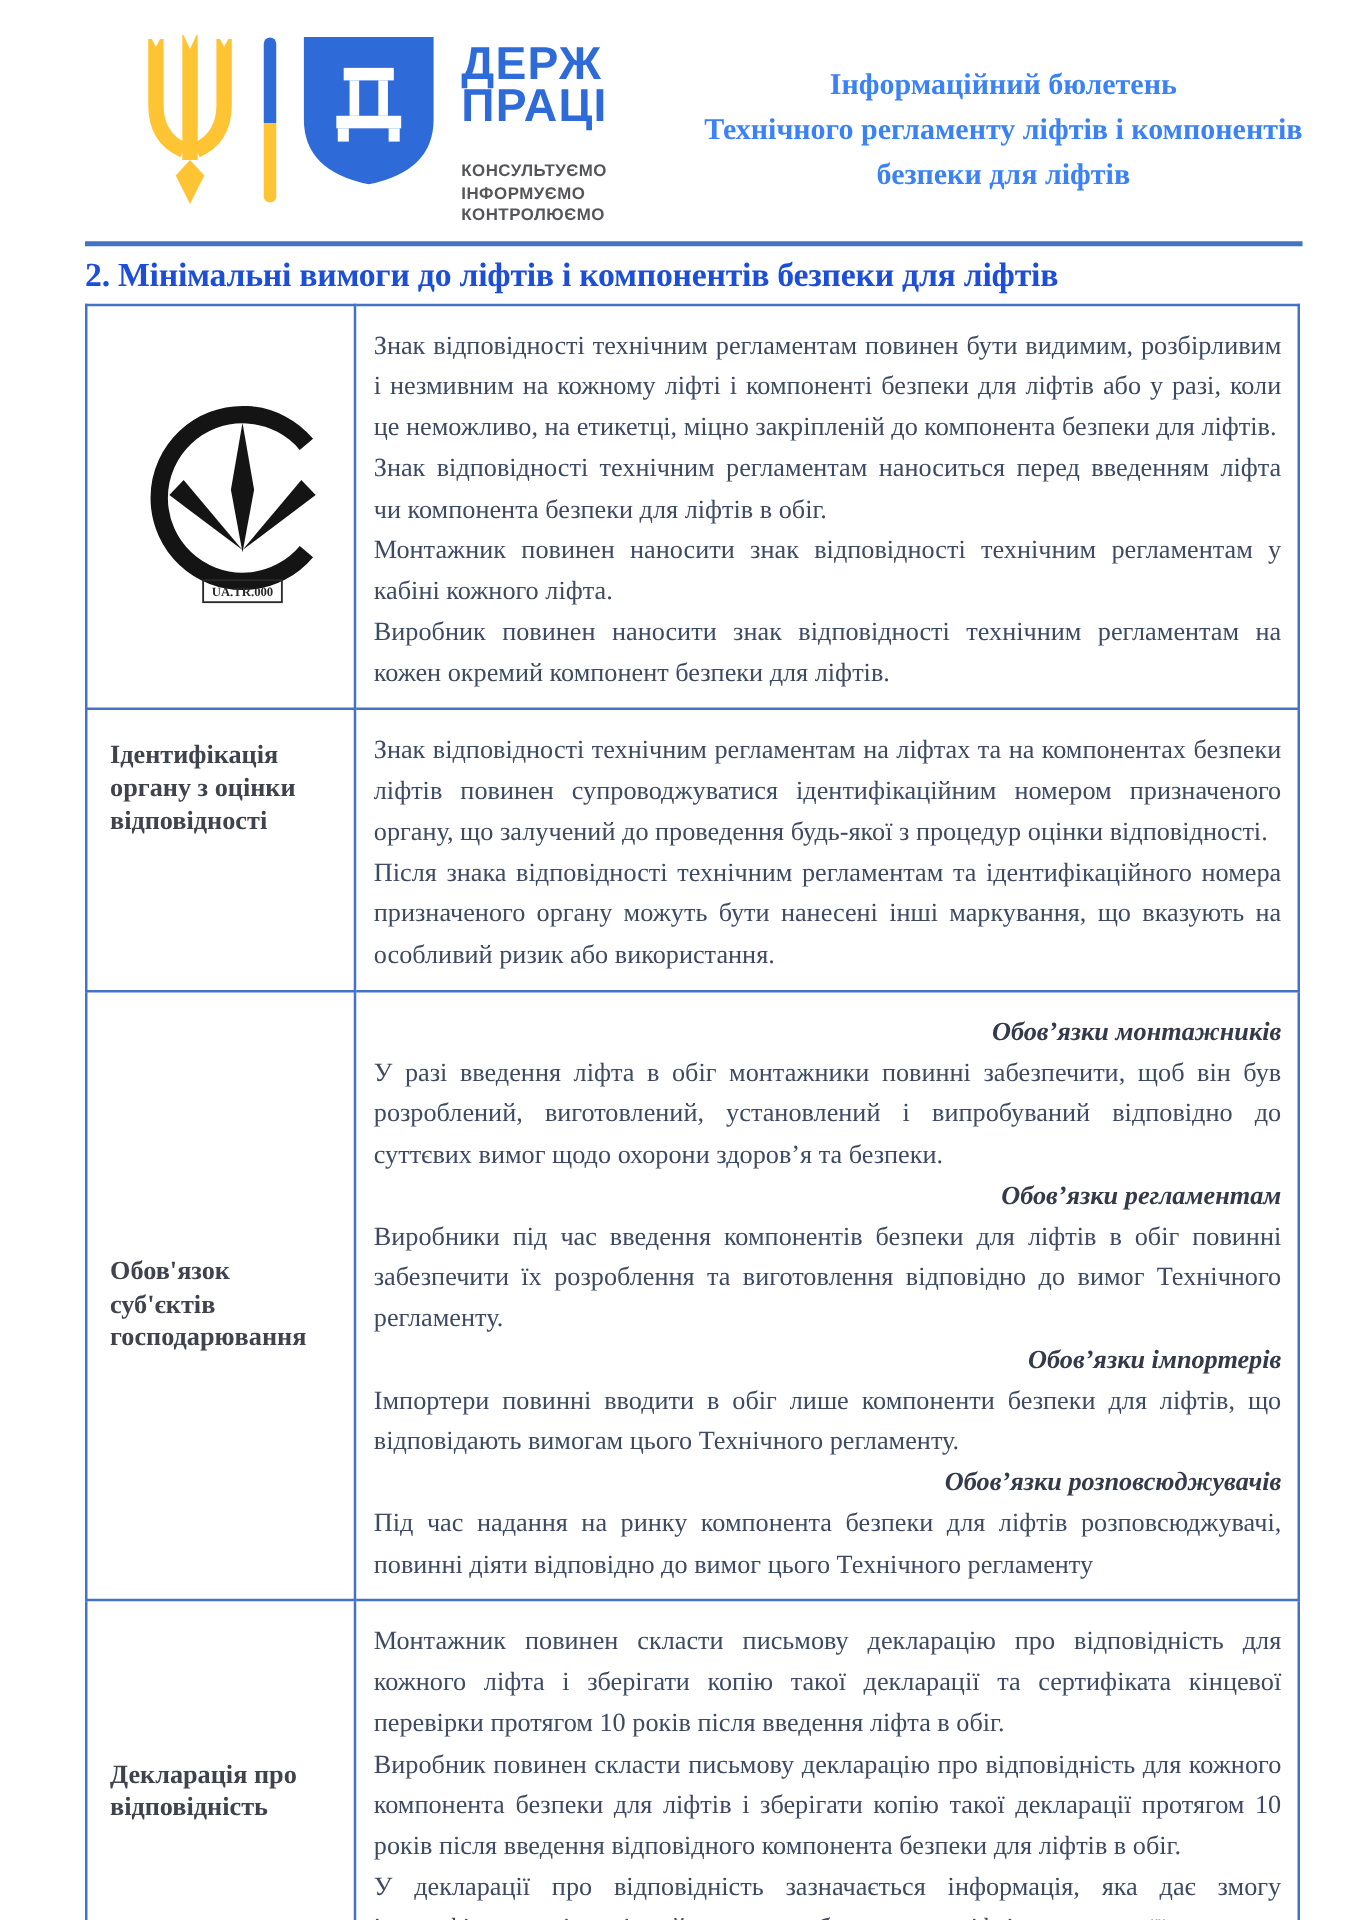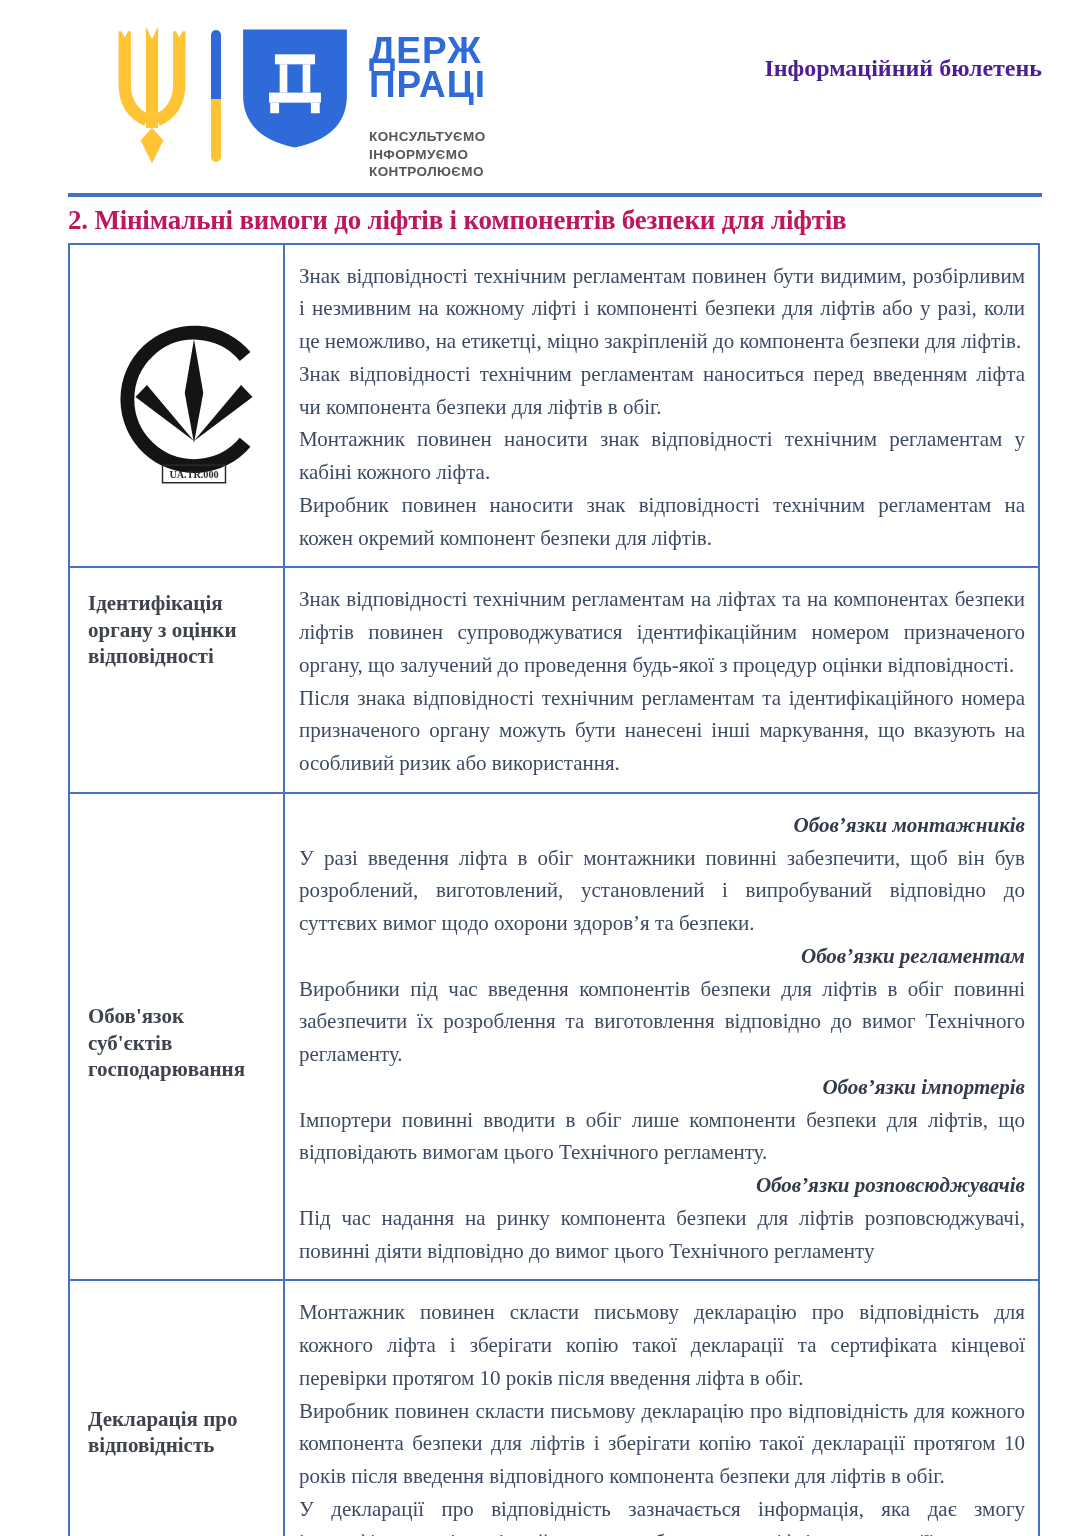--- a/index.html
+++ b/index.html
@@ -10,24 +10,24 @@
     position:relative;overflow:hidden;
   }
   
   .hdr{display:flex;justify-content:space-between;align-items:flex-start;gap:24px;}
   .logo{display:flex;align-items:flex-start;gap:15px;margin-left:40px;}
   .logo-bar{width:10px;height:132px;margin-top:4px;border-radius:5px;
     background:linear-gradient(to bottom,#2E6BD9 0 52%,#FFC433 52% 100%);}
   .logo-text{margin-top:8px;font-family:"Liberation Sans",sans-serif;}
   .wordmark{color:#2E6BD9;font-weight:800;font-size:37px;line-height:.92;letter-spacing:1px;}
   .taglines{margin-top:26px;color:#55565A;font-weight:700;font-size:13.5px;line-height:1.3;letter-spacing:.4px;}
-  .hdr-title{margin-top:24px;text-align:center;font-weight:700;font-size:24px;line-height:1.5;color:#4c1d95;}
+  .hdr-title{margin-top:24px;text-align:center;font-weight:700;font-size:24px;line-height:1.5;color:#3b82f6;}
   .rule-top{height:4px;background:#4472C4;margin-top:12px;}
   
-  .section-heading{margin:8px 0 7px;font-size:27px;font-weight:700;color:#be185d;letter-spacing:-.2px;}
+  .section-heading{margin:8px 0 7px;font-size:27px;font-weight:700;color:#1d4ed8;letter-spacing:-.2px;}
   
   table.req{border-collapse:collapse;width:972px;table-layout:fixed;}
   table.req td{border:2px solid #4472C4;vertical-align:top;box-sizing:border-box;}
   col.c1{width:215px;}
   .cell-label{padding:22px 10px 10px 18px;font-weight:700;font-size:21px;line-height:1.25;color:#3E434E;}
   .v-mid{vertical-align:middle !important;}
   .cell-body{padding:15px 13px 12px 14px;color:#3D4A63;font-size:21px;line-height:1.56;text-align:justify;}
   .cell-body p{margin:0;}
   .duty-title{font-weight:700;font-style:italic;color:#333A4A;text-align:right;}
   .cell-mark{text-align:right;vertical-align:middle !important;}
@@ -70,20 +70,22 @@
         </div>
         <div class="taglines">
           <div>КОНСУЛЬТУЄМО</div>
           <div>ІНФОРМУЄМО</div>
           <div>КОНТРОЛЮЄМО</div>
         </div>
       </div>
     </div>
     <div class="hdr-title">
       <div>Інформаційний бюлетень</div>
+      <div>Технічного регламенту ліфтів і компонентів</div>
+      <div>безпеки для ліфтів</div>
     </div>
   </div>
 
   <div class="rule-top"></div>
 
   <h1 class="section-heading">2. Мінімальні вимоги до ліфтів і компонентів безпеки для ліфтів</h1>
 
   <table class="req">
     <colgroup>
         <col class="c1">

